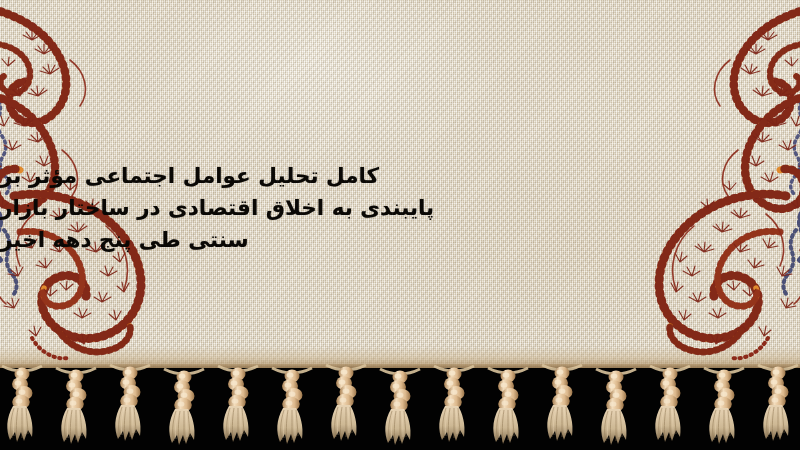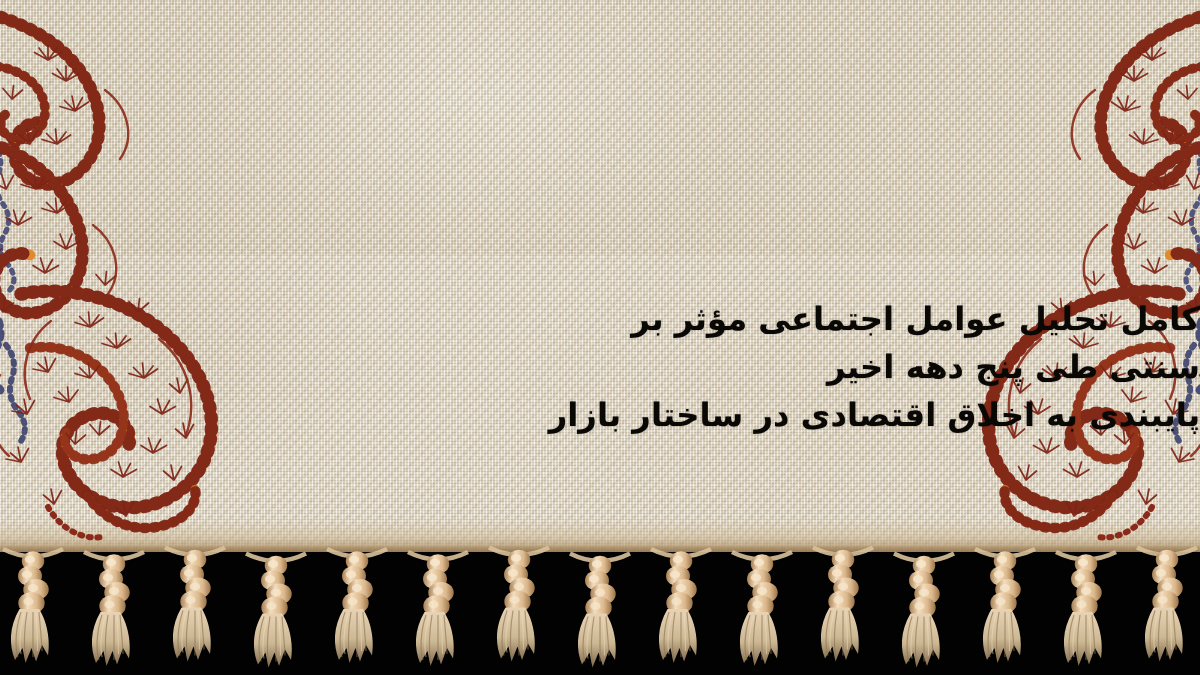--- a/index.html
+++ b/index.html
@@ -86,24 +86,23 @@
   }
   .orn.left{left:-26px;}
   .orn.right{right:-26px;transform:scaleX(-1);}
   .orn svg{display:block;width:100%;height:100%;}
 
   
   .titleBlock{
     position:absolute;
     left:0;right:0;
     top:160px;
-    text-align:right;
+    text-align:left;
     direction:rtl;
     z-index:5;
-    margin-top:38px;
   }
   .tline{
     display:block;
     color:#0a0805;
     font-weight:700;
     font-size:21.5px;
     line-height:32px;
     letter-spacing:0px;
     white-space:nowrap;
     font-family:"DejaVu Sans","Liberation Sans",sans-serif;
@@ -329,22 +328,22 @@
         <path d="M88 150 C 104 162, 108 182, 98 196"></path>
         <path d="M132 226 C 152 242, 158 268, 150 290"></path>
         <path d="M60 214 C 44 226, 38 248, 46 266"></path>
         <path d="M26 250 C 16 268, 18 292, 32 304"></path>
       </g>
     </svg>
   </div>
 
   <div class="titleBlock">
     <span class="tline">کامل تحلیل عوامل اجتماعی مؤثر بر</span>
+    <span class="tline">پایبندی به اخلاق اقتصادی در ساختار بازار</span>
     <span class="tline">سنتی طی پنج دهه اخیر</span>
-    <span class="tline">پایبندی به اخلاق اقتصادی در ساختار بازار</span>
   </div>
 
   <div class="fringe">
     <svg viewBox="0 0 800 90" preserveAspectRatio="none" aria-hidden="true">
       <defs>
         <linearGradient id="cordG" x1="0" y1="0" x2="1" y2="0">
           <stop offset="0%" stop-color="#a77f52"></stop>
           <stop offset="35%" stop-color="#f3ddbd"></stop>
           <stop offset="70%" stop-color="#dcb88c"></stop>
           <stop offset="100%" stop-color="#9a7449"></stop>

